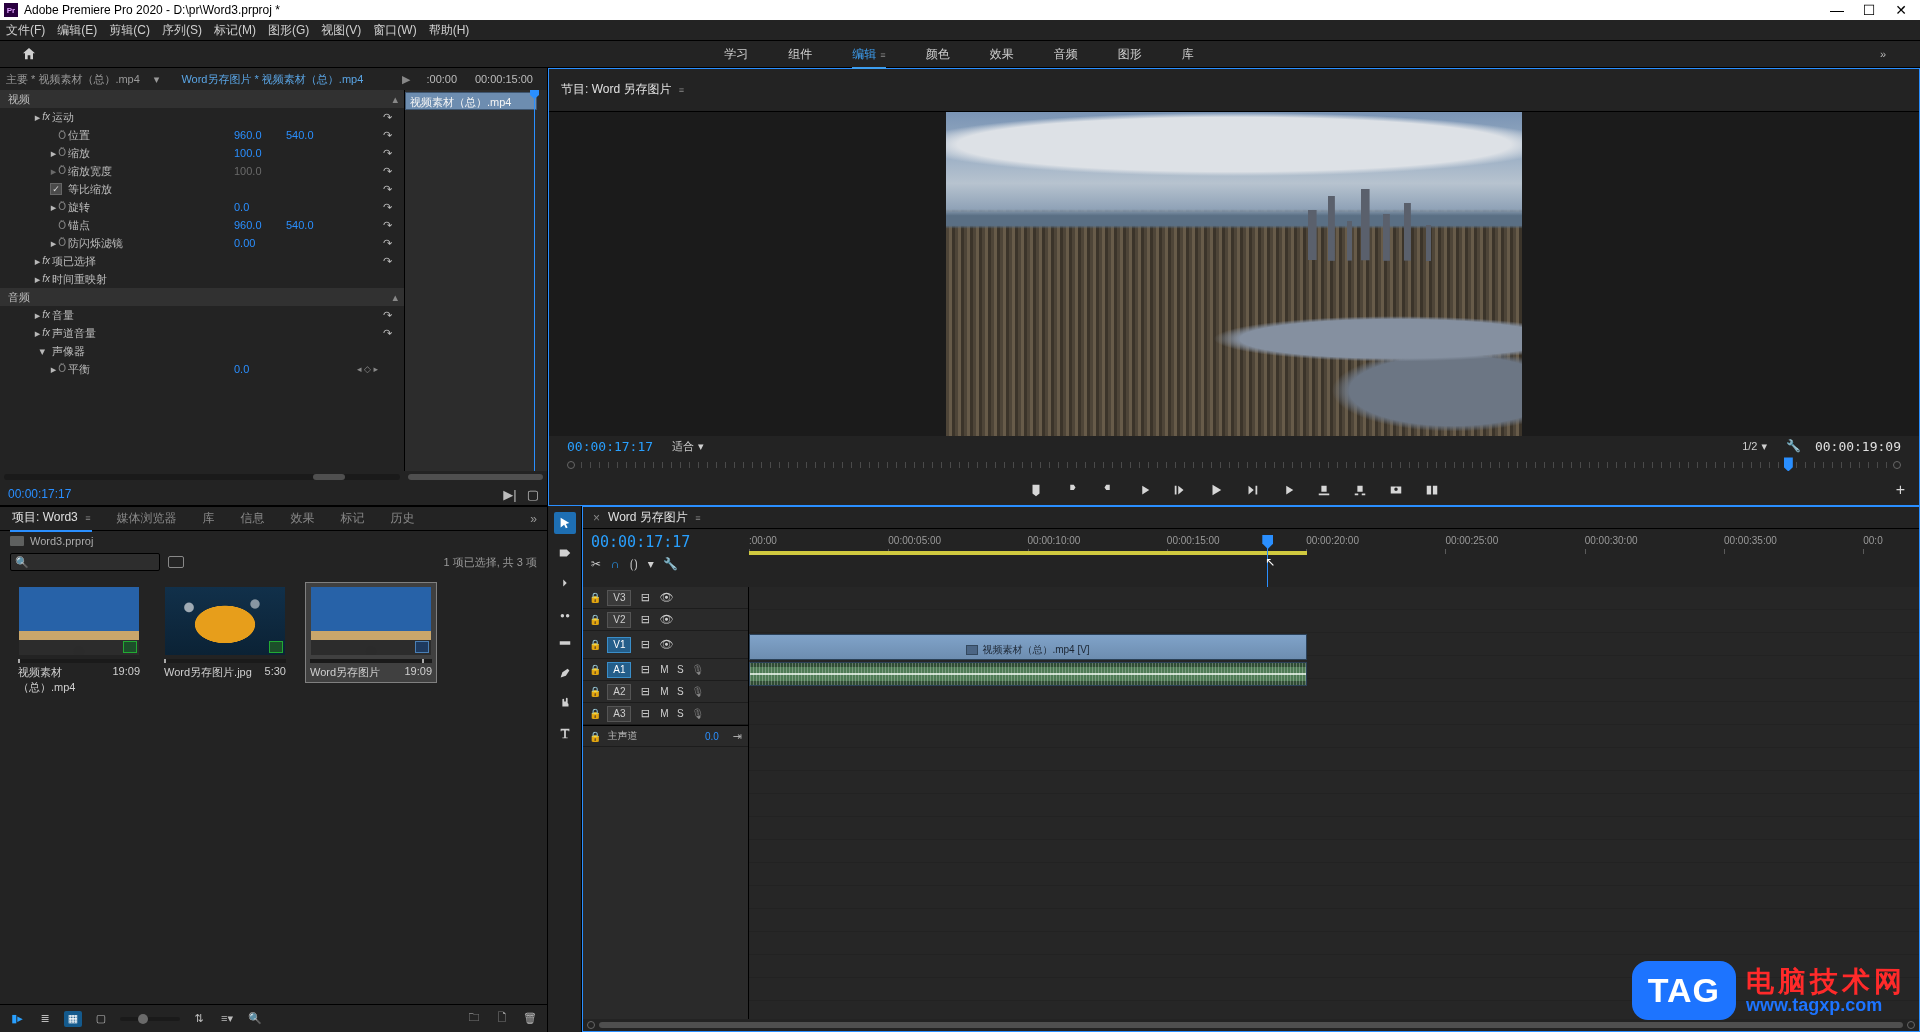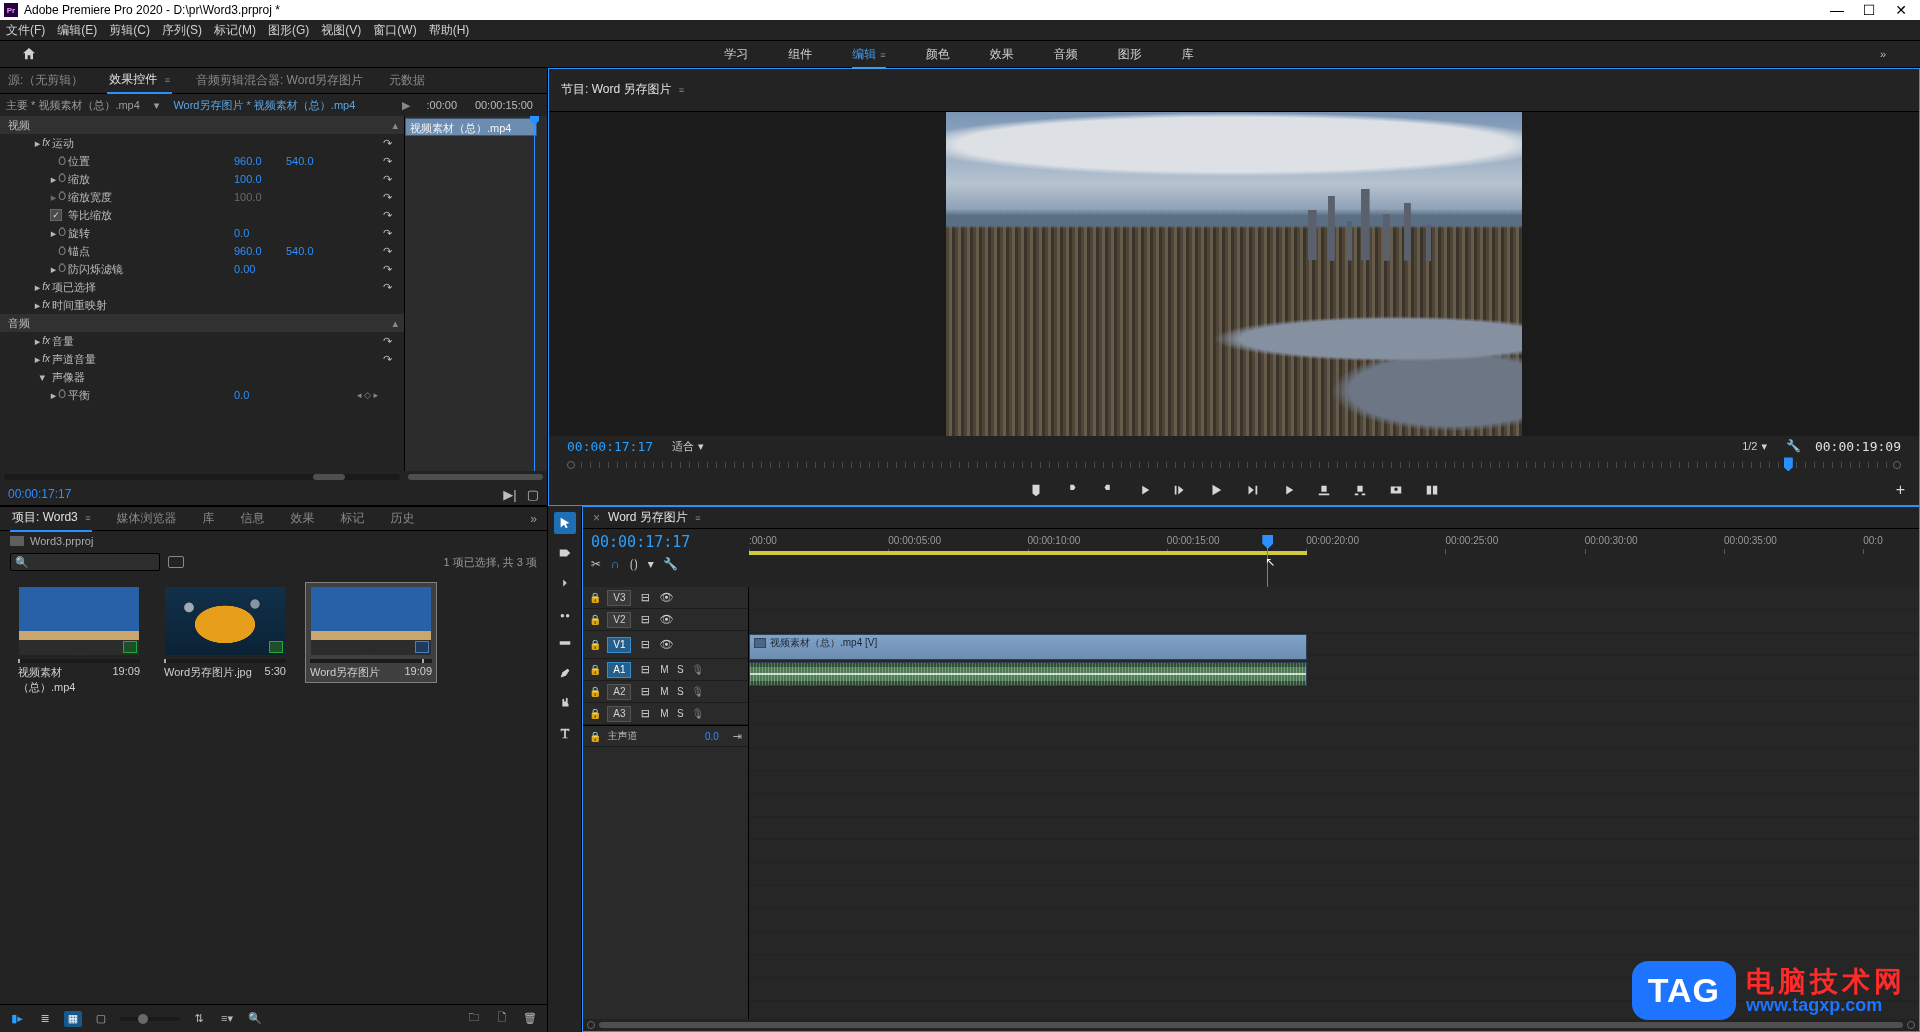--- a/index.html
+++ b/index.html
@@ -33,21 +33,21 @@
 .left-col { width: 548px; display: flex; flex-direction: column; border-right: 1px solid #000; }
 
 
 .source-panel { height: 438px; display: flex; flex-direction: column; background: #232323; border-bottom: 1px solid #000; }
 .panel-tabs { height: 26px; display: flex; align-items: center; padding: 0 6px; gap: 22px; font-size: 12px; border-bottom: 1px solid #000; }
 .panel-tab { color: #888; padding: 4px 2px; }
 .panel-tab.active { color: #e0e0e0; border-bottom: 2px solid #2a8fff; }
 
 .eff-header-row { height: 22px; display: flex; align-items: center; padding: 2px 6px; font-size: 11px; color: #9a9a9a; }
 .eff-header-left { flex: 0 0 396px; display: flex; align-items: center; gap: 14px; }
-.eff-header-left .sub-link { color: #5aa5e5; }
+.eff-header-left .sub-link { color: #5aa5e5; margin-left: 8px; }
 .eff-header-play { color: #888; }
 .eff-header-time { flex: 1; display: flex; justify-content: space-between; padding: 0 8px 0 16px; color: #bcbcbc; }
 
 .eff-body { flex: 1; display: flex; overflow: hidden; }
 .eff-props { flex: 0 0 404px; overflow-y: auto; }
 .eff-timeline { flex: 1; background: #2c2c2c; position: relative; border-left: 1px solid #000; }
 .eff-cliplabel { position: absolute; top: 2px; left: 0; right: 10px; height: 18px; background: #6d8db0; color: #f5f5f5; font-size: 11px; padding: 2px 4px; border: 1px solid #3f5670; }
 .eff-playhead { position: absolute; top: 0; bottom: 0; width: 1px; background: #2a8fff; right: 12px; }
 .eff-playhead::before { content: ''; position: absolute; top: -1px; left: -4px; width: 9px; height: 10px; background: #2a8fff; clip-path: polygon(0 0, 100% 0, 100% 60%, 50% 100%, 0 60%); }
 
@@ -202,21 +202,21 @@
 .sync { width: 16px; text-align: center; font-size: 11px; color: #cfcfcf; }
 .eye { font-size: 11px; color: #cfcfcf; }
 .ms { font-size: 10px; color: #cfcfcf; width: 10px; text-align: center; }
 .mic { color: #888; font-size: 10px; }
 .master-row { border-top: 1px solid #000; }
 .master-val { color: #2a8fff; margin-left: auto; margin-right: 8px; }
 .master-arrow { font-size: 11px; color: #aaa; }
 
 .tl-right { flex: 1; position: relative; background: #262626; }
 .tl-right .grid { position: absolute; inset: 0; background: repeating-linear-gradient(180deg, #262626 0 22px, #222 22px 23px); }
-.clip { position: absolute; height: 20px; border: 1px solid #2b4158; font-size: 10px; color: #1c2633; padding: 1px 4px; overflow: hidden; }
+.clip { position: absolute; height: 20px; border: 1px solid #2b4158; font-size: 10px; color: #1c2633; padding: 8px 4px; overflow: hidden; text-align: center; }
 .clip-v { top: 47px; height: 26px; background: linear-gradient(#80a3c9, #6d8db0); }
 .clip-v .clip-thumb { display: inline-block; width: 12px; height: 10px; background: #4b6584; vertical-align: middle; margin-right: 4px; border: 1px solid #33485e; }
 .clip-a { top: 75px; height: 24px; background: #3b5e41;
   background-image:
     repeating-linear-gradient(90deg, rgba(255,255,255,.25) 0 1px, transparent 1px 3px),
     linear-gradient(to bottom, #2f4c34 0 20%, #4d7a54 20% 45%, #c9dccc 45% 55%, #4d7a54 55% 80%, #2f4c34 80%);
 }
 .tl-vscroll { position: absolute; right: -14px; top: 0; width: 14px; height: 100%; }
 
 .tl-scroll { height: 12px; display: flex; align-items: center; padding: 0 4px; }
@@ -276,26 +276,20 @@
     <span class="workspace-tab">库</span>
   </div>
   <span class="overflow-btn">»</span>
 </div>
 
 <div class="app-body">
 
   <div class="left-col">
 
     <div class="source-panel">
-      <div class="panel-tabs">
-        <span class="panel-tab">源:（无剪辑）</span>
-        <span class="panel-tab active"><span>效果控件</span> <span class="ws-menu-icon">≡</span></span>
-        <span class="panel-tab">音频剪辑混合器: Word另存图片</span>
-        <span class="panel-tab">元数据</span>
-      </div>
 
       <div class="eff-header-row">
         <div class="eff-header-left">
           <span>主要 * 视频素材（总）.mp4</span>
           <span>▾</span>
           <span class="sub-link">Word另存图片 * 视频素材（总）.mp4</span>
         </div>
         <span class="eff-header-play">▶</span>
         <div class="eff-header-time">
           <span>:00:00</span>

